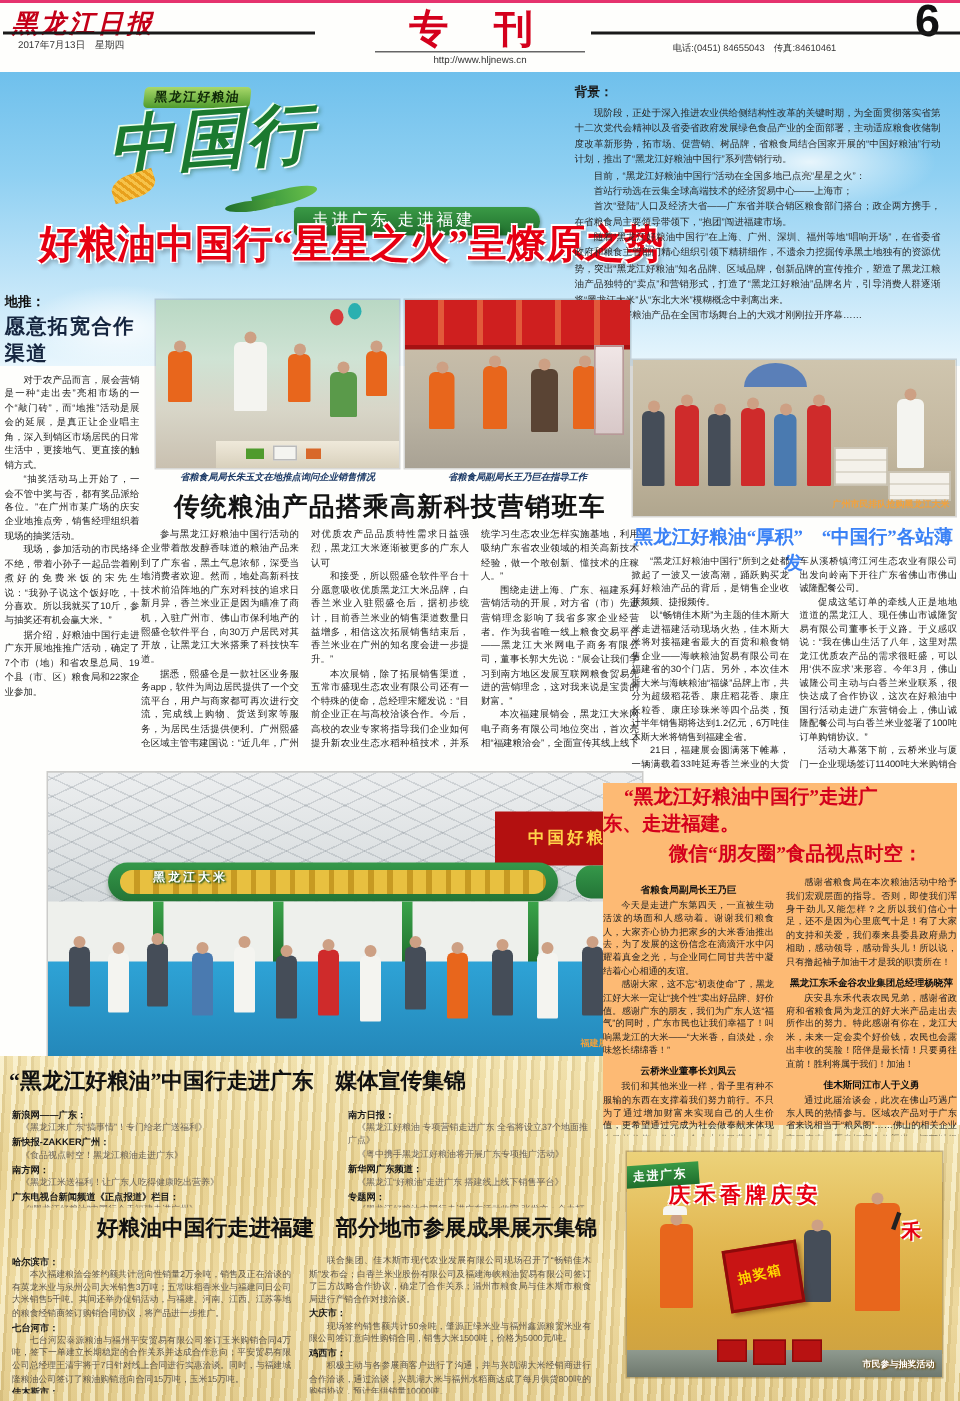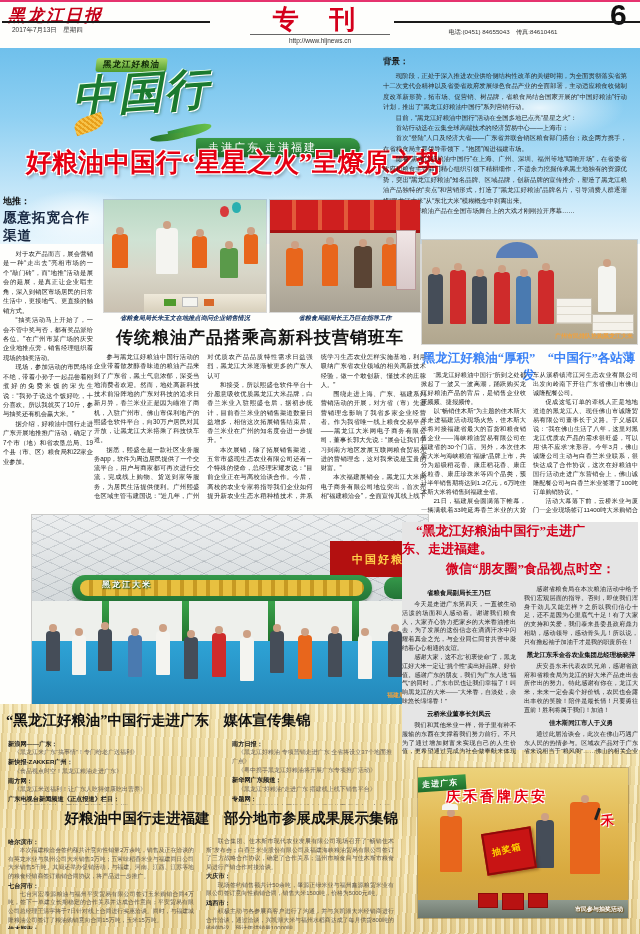--- a/index.html
+++ b/index.html
@@ -68,21 +68,21 @@
   .c-or{background:#e8661c;} .c-wh{background:#f4f4f0;} .c-rd{background:#cf2b2b;} .c-dk{background:#454d58;}
   .c-gn{background:#5a9a4a;} .c-ap{background:#5a4434;} .c-bl{background:#4a7ab0;}
   
   .tech-title{left:94px;top:326px;width:332px;text-align:center;font-size:17px;font-weight:bold;color:#131313;letter-spacing:1px;}
   .tech-body{left:94px;top:352px;width:332px;height:154px;column-count:3;column-gap:8px;overflow:hidden;}
   .tech-body p{margin:0;font-size:6.3px;line-height:1.47;text-align:justify;text-indent:2em;color:#222;}
   .houji-title{left:420px;top:350px;width:218px;text-align:center;font-size:12.5px;font-weight:bold;color:#3b82f6;}
   .houji-body{left:421px;top:371px;width:217px;height:148px;column-count:2;column-gap:7px;overflow:hidden;}
   .houji-body p{margin:0;font-size:6.2px;line-height:1.45;text-align:justify;text-indent:2em;color:#222;}
   
-  .wechat{left:402px;top:522px;width:236px;height:228px;background:#e5e5e5;z-index:5;}
+  .wechat{left:402px;top:522px;width:236px;height:228px;background:#fdba74;z-index:5;}
   .w-t1{font-size:13px;font-weight:bold;color:#d4001c;text-indent:14px;}
   .w-t2{font-size:13px;font-weight:bold;color:#d4001c;}
   .w-t3{font-size:13px;font-weight:bold;color:#d4001c;text-indent:44px;margin-top:2px;}
   .w-cols{margin-top:7px;height:172px;overflow:hidden;}
   .w-col{float:left;width:114px;}
   .w-col + .w-col{margin-left:8px;}
   .w-author{font-size:6.4px;font-weight:bold;color:#111;text-align:center;margin:4px 0 2px;}
   .w-col p{margin:0;font-size:6.1px;line-height:1.45;text-align:justify;text-indent:2em;color:#222;}
   
   .expo{left:2px;top:515px;width:396px;height:189px;overflow:hidden;box-shadow:0 0 0 1px rgba(0,0,0,.2);margin-left:30px;}

